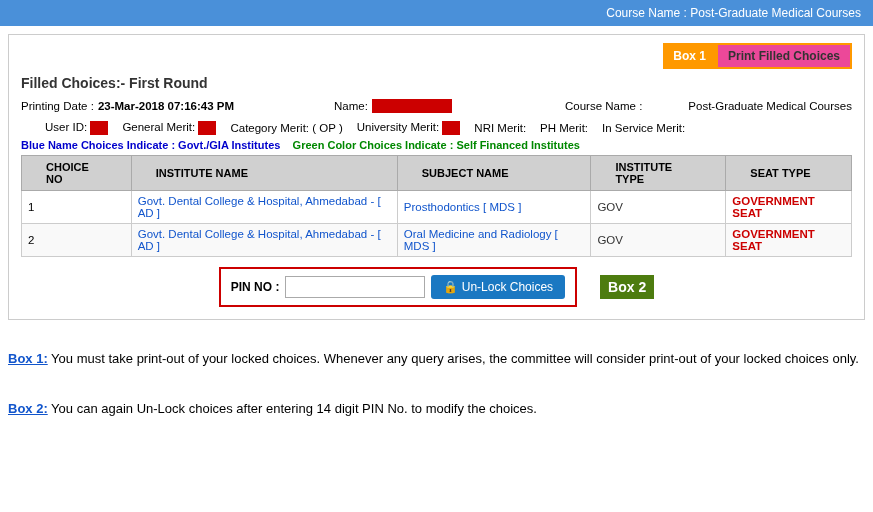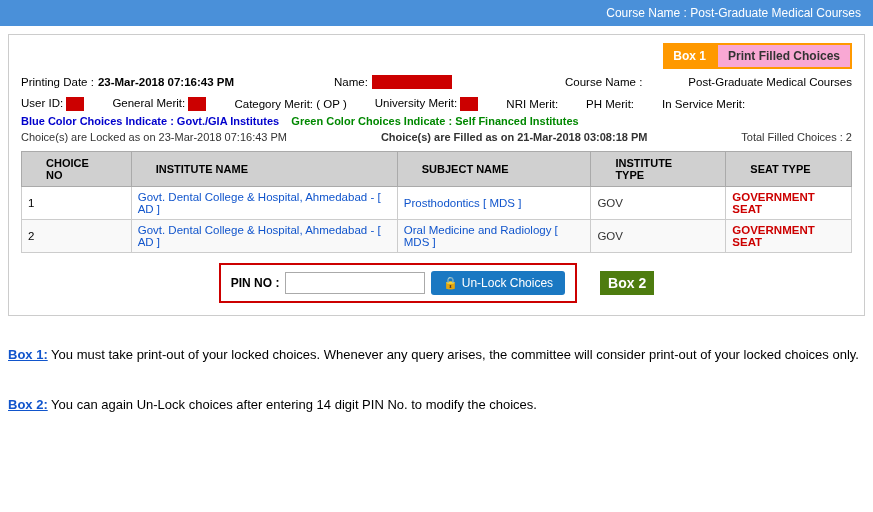--- a/index.html
+++ b/index.html
@@ -29,21 +29,21 @@
     .box1-label {
       background: #ff9900;
       color: #fff;
       font-weight: bold;
       padding: 4px 8px;
       border: 2px solid #ff9900;
       font-size: 12px;
     }
 
     .print-btn {
-      background: #f9a8d4;
+      background: #ec4899;
       color: #333;
       border: 2px solid #ff9900;
       padding: 4px 10px;
       cursor: pointer;
       font-size: 12px;
       font-weight: bold;
     }
 
     .page-title {
       font-size: 14px;
@@ -78,24 +78,25 @@
       background: #cc0000;
       display: inline-block;
       width: 18px;
       height: 14px;
       vertical-align: middle;
     }
 
     .merit-row {
       display: flex;
       align-items: center;
-      gap: 4px 28px;
+      gap: 4px 14px;
       margin-bottom: 4px;
       font-size: 11.5px;
       flex-wrap: wrap;
+      margin-left: 24px;
     }
 
     .color-legend {
       font-size: 11px;
       margin-bottom: 4px;
     }
 
     .blue-text { color: #0000cc; font-weight: bold; }
     .green-text { color: #008800; font-weight: bold; }
 
@@ -212,20 +213,21 @@
   <span>Course Name : Post-Graduate Medical Courses</span>
 </div>
 
 <div class="main-panel">
 
   <div class="toolbar">
     <span class="box1-label">Box 1</span>
     <button class="print-btn">Print Filled Choices</button>
   </div>
 
+  <div class="page-title">Filled Choices:- First Round</div>
 
   <div class="info-row">
     <div class="field-group">
       <span>Printing Date :</span>
       <strong>23-Mar-2018 07:16:43 PM</strong>
     </div>
     <div class="field-group" style="margin-left: 80px;">
       <span>Name:</span>
       <span class="redacted-box"></span>
     </div>
@@ -257,30 +259,25 @@
     </div>
     <div class="field-group">
       <span>PH Merit:</span>
     </div>
     <div class="field-group">
       <span>In Service Merit:</span>
     </div>
   </div>
 
   <div class="color-legend">
-    <span class="blue-text">Blue Color Choices Indicate : Govt./GIA Institutes</span>
+    <span class="blue-text">Blue Name Choices Indicate : Govt./GIA Institutes</span>
     &nbsp;&nbsp;
     <span class="green-text">Green Color Choices Indicate : Self Financed Institutes</span>
   </div>
 
-  <div class="lock-info">
-    <span class="left">Choice(s) are Locked as on 23-Mar-2018 07:16:43 PM</span>
-    <span class="center">Choice(s) are Filled as on 21-Mar-2018 03:08:18 PM</span>
-    <span class="right">Total Filled Choices : 2</span>
-  </div>
 
   <table>
     <thead>
       <tr>
         <th>Choice No</th>
         <th>INSTITUTE NAME</th>
         <th>SUBJECT NAME</th>
         <th>INSTITUTE TYPE</th>
         <th>SEAT TYPE</th>
       </tr>

